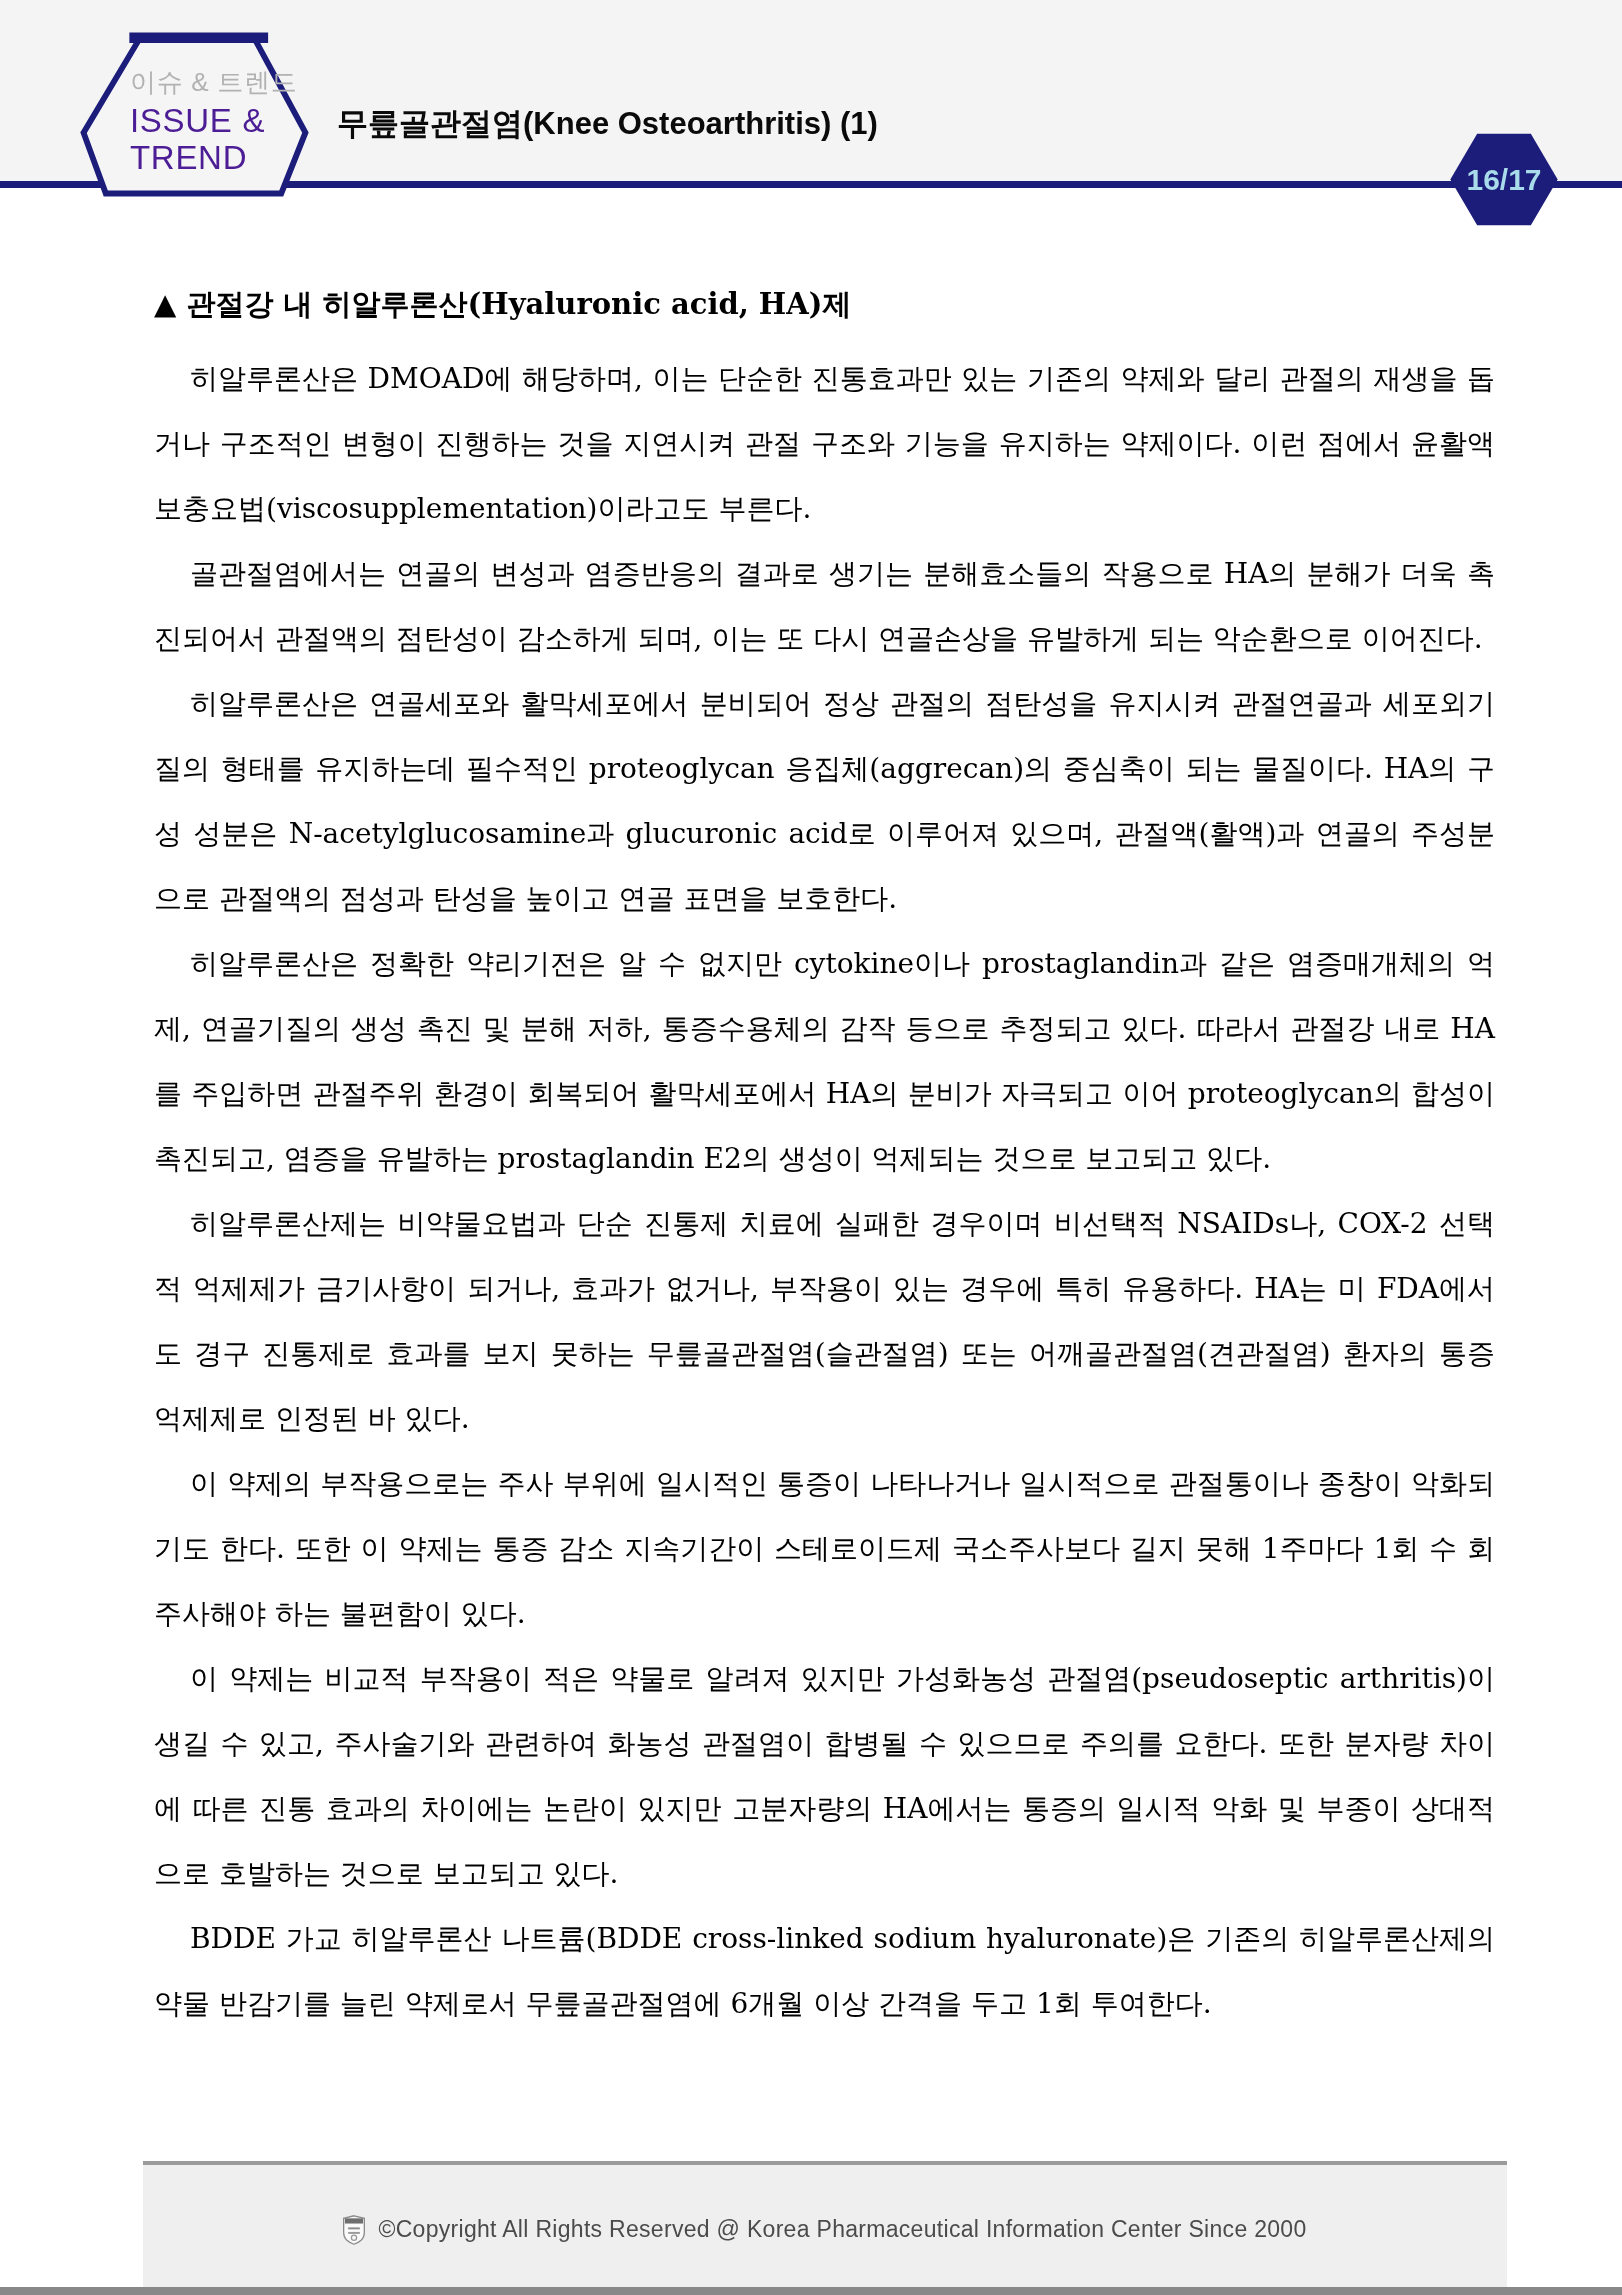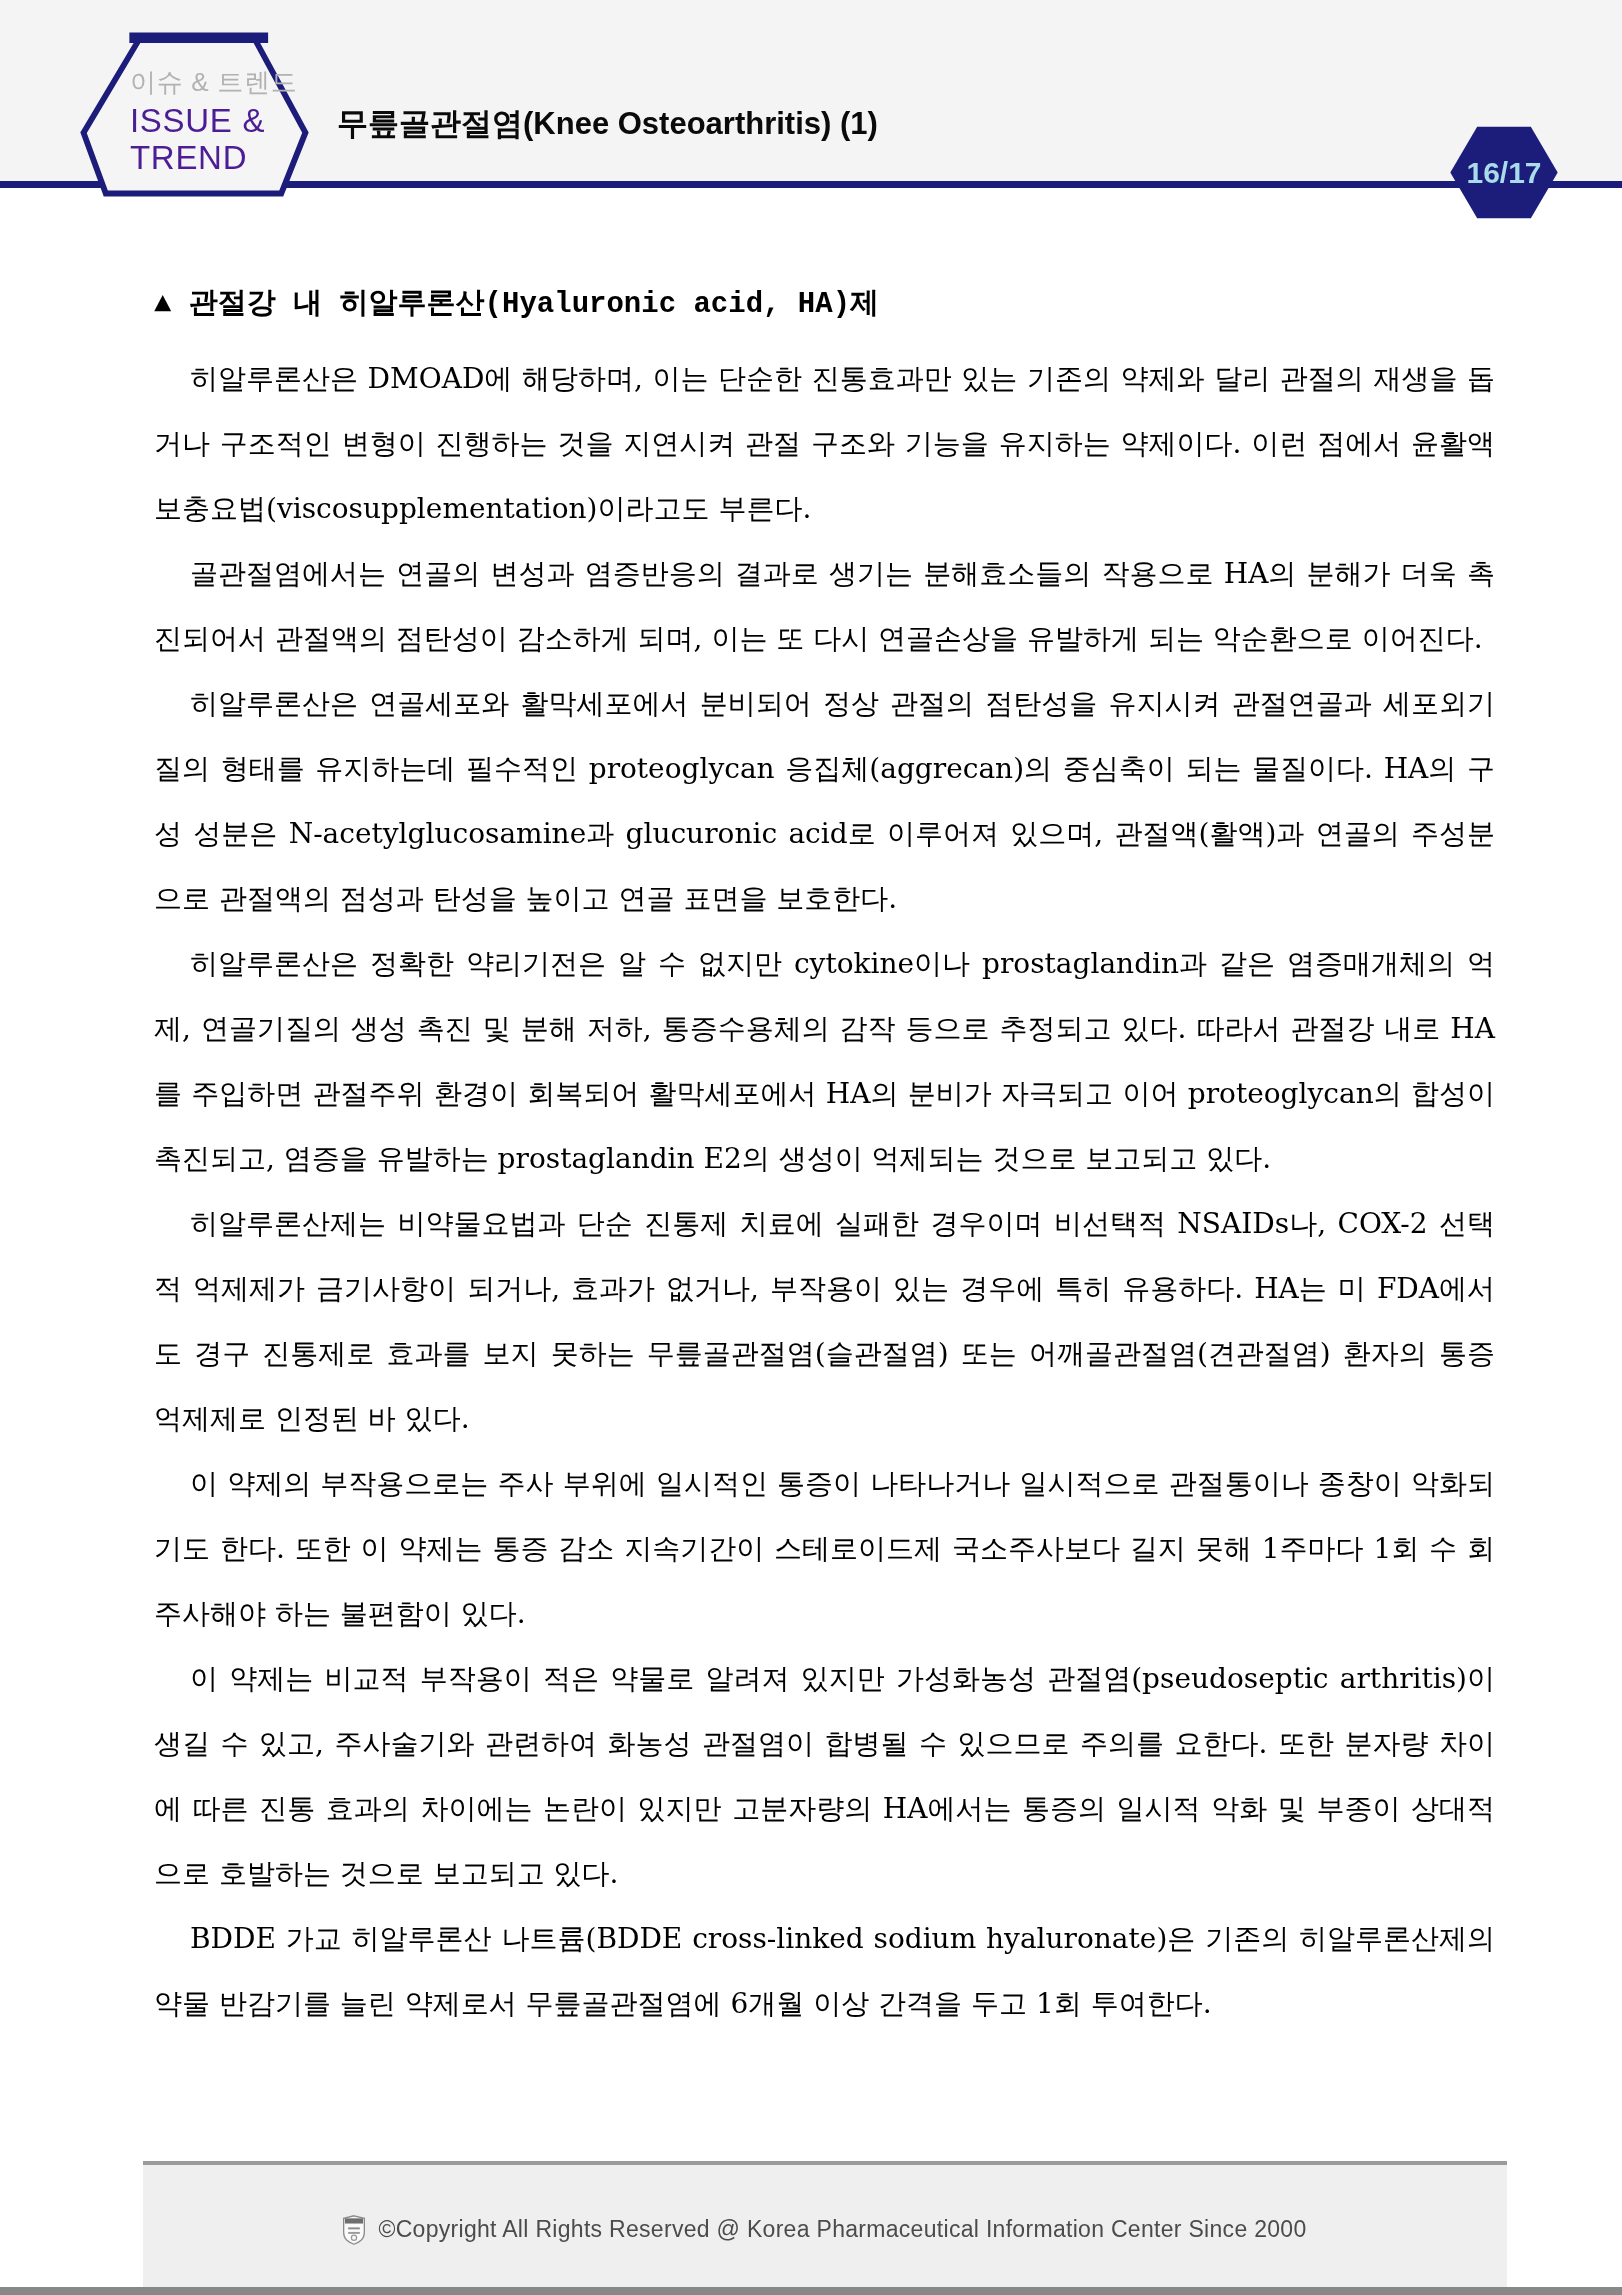--- a/index.html
+++ b/index.html
@@ -33,38 +33,37 @@
   .logo-text .l2,.logo-text .l3{
     font-size:33px;color:#4c1d95;letter-spacing:0.7px;margin-bottom:3.9px;white-space:nowrap;
   }
   .doc-title{
     position:absolute;left:337px;top:103px;
     font-family:"Liberation Sans",sans-serif;
     font-size:31px;font-weight:600;color:#0a0a0a;
     letter-spacing:0px;white-space:nowrap;
   }
   .page-badge{
-    position:absolute;left:1449px;top:124px;width:110px;height:97px;
+    position:absolute;left:1449px;top:131px;width:110px;height:97px;
   }
   .page-badge svg{position:absolute;left:0;top:0;}
   .page-badge .num{
     position:absolute;left:0;top:0;width:110px;height:97px;
     display:flex;align-items:center;justify-content:center;
     font-family:"Liberation Sans",sans-serif;
     font-size:30px;font-weight:bold;color:#a9dcea;
   }
   
   .content{
     position:absolute;left:154px;top:272px;width:1341px;
     color:#000;
   }
   .content .heading{
     font-size:29px;font-weight:600;line-height:65px;
     margin:0 0 9.2px 0;
-    font-family:Liberation Mono, monospace;
   }
   .content p{
     font-size:28px;line-height:65px;
     text-align:justify;text-indent:36px;
     margin:0;
     word-break:break-all;
   }
   
   .footer-box{
     position:absolute;left:143px;top:2161px;width:1364px;height:133px;

